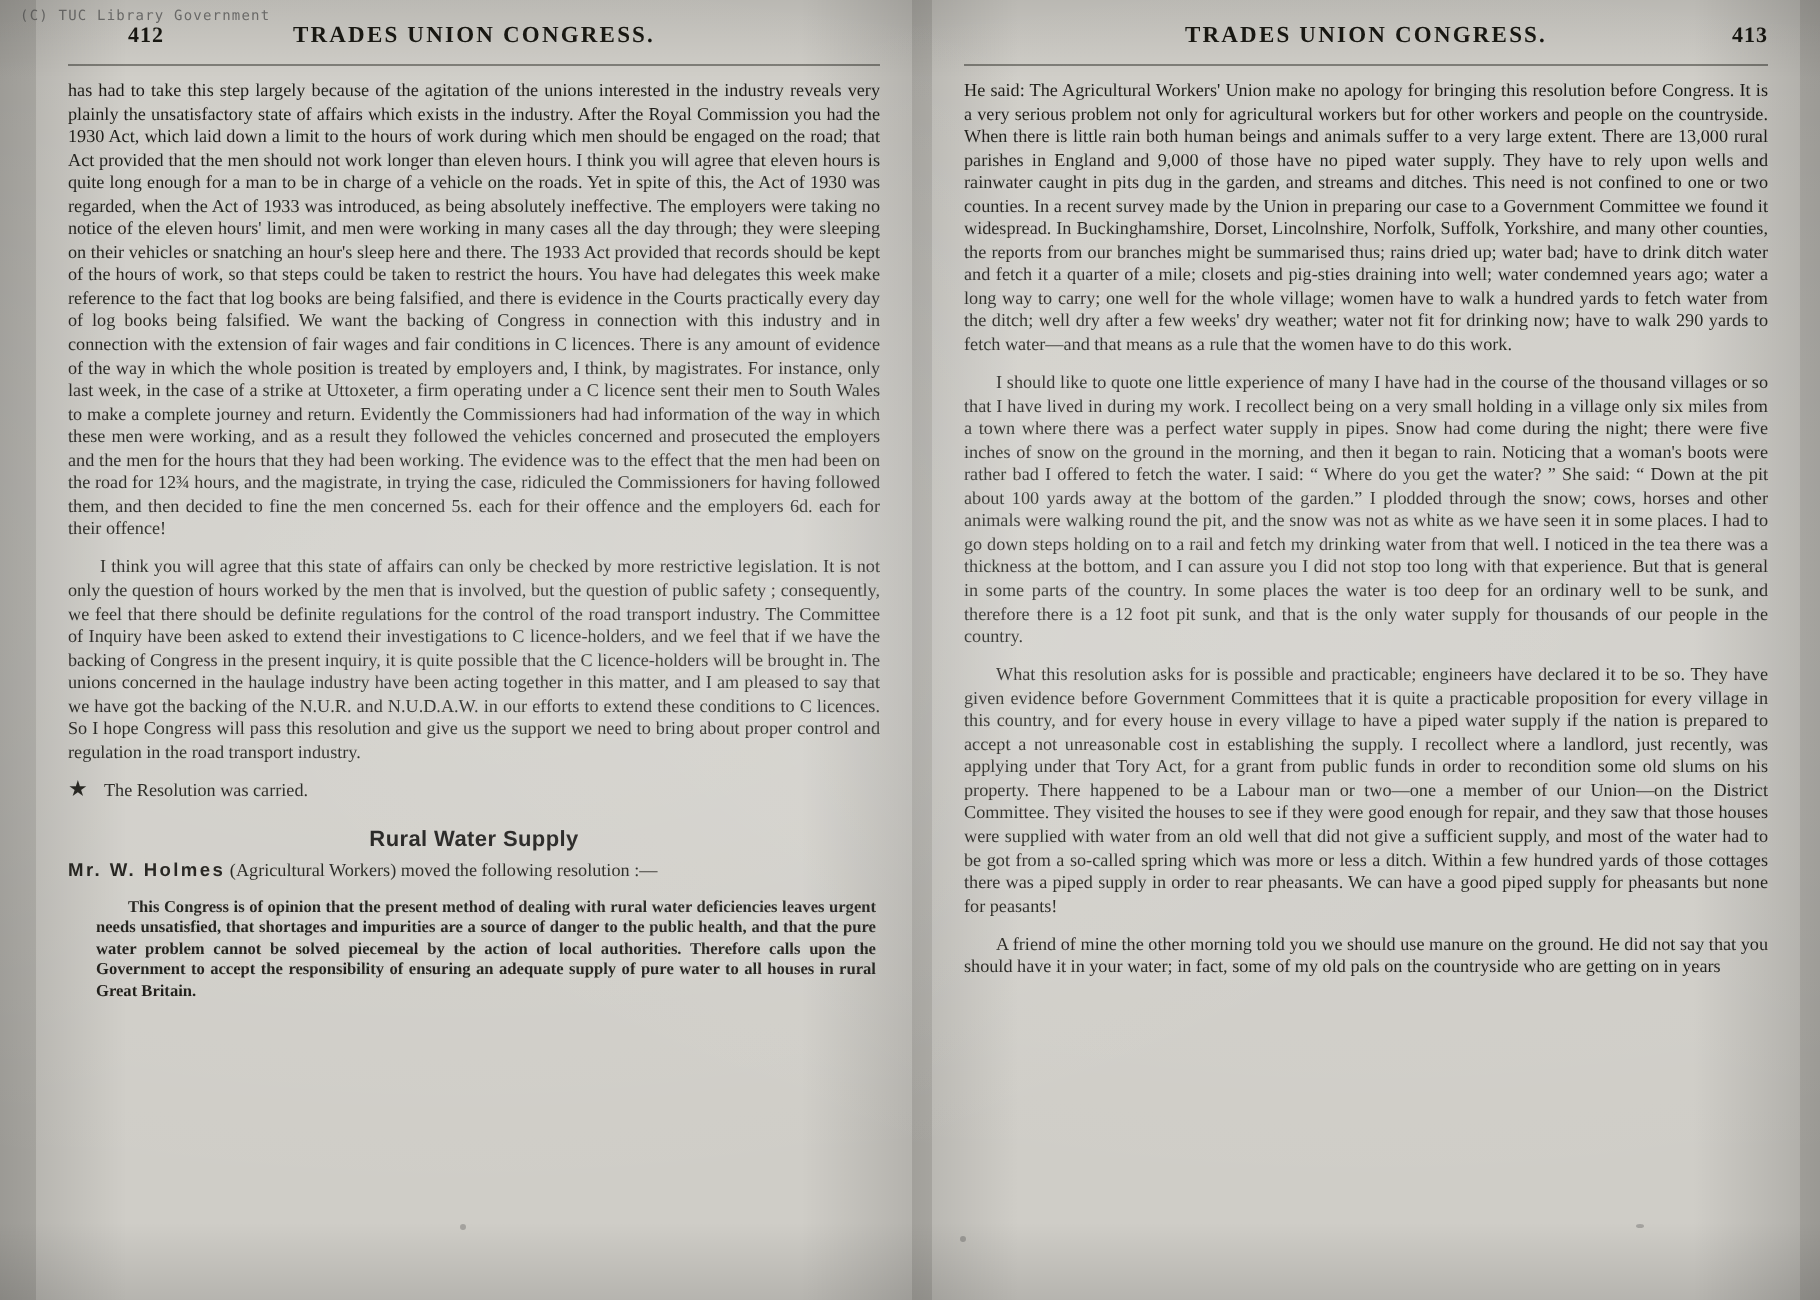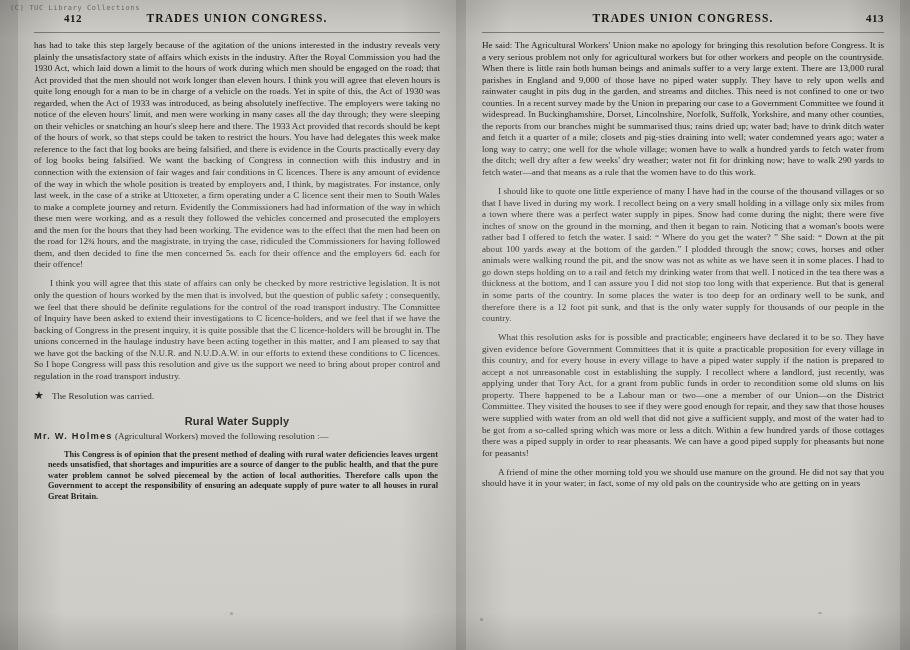--- a/index.html
+++ b/index.html
@@ -165,21 +165,21 @@
     background: #555;
     opacity: .35;
     border-radius: 50%;
   }
 </style>
 </head>
 <body>
 
 <div id="scan">
 
-  <div class="watermark">(C) TUC Library Collections</div>
+  <div class="watermark">(C) TUC Library Government</div>
 
   <div class="page left">
     <div class="page-inner">
 
       <div class="runhead left-head">
         <span class="folio">412</span>
         <span class="title">TRADES UNION CONGRESS.</span>
         <span class="folio"></span>
       </div>
       <div class="rule"></div>

